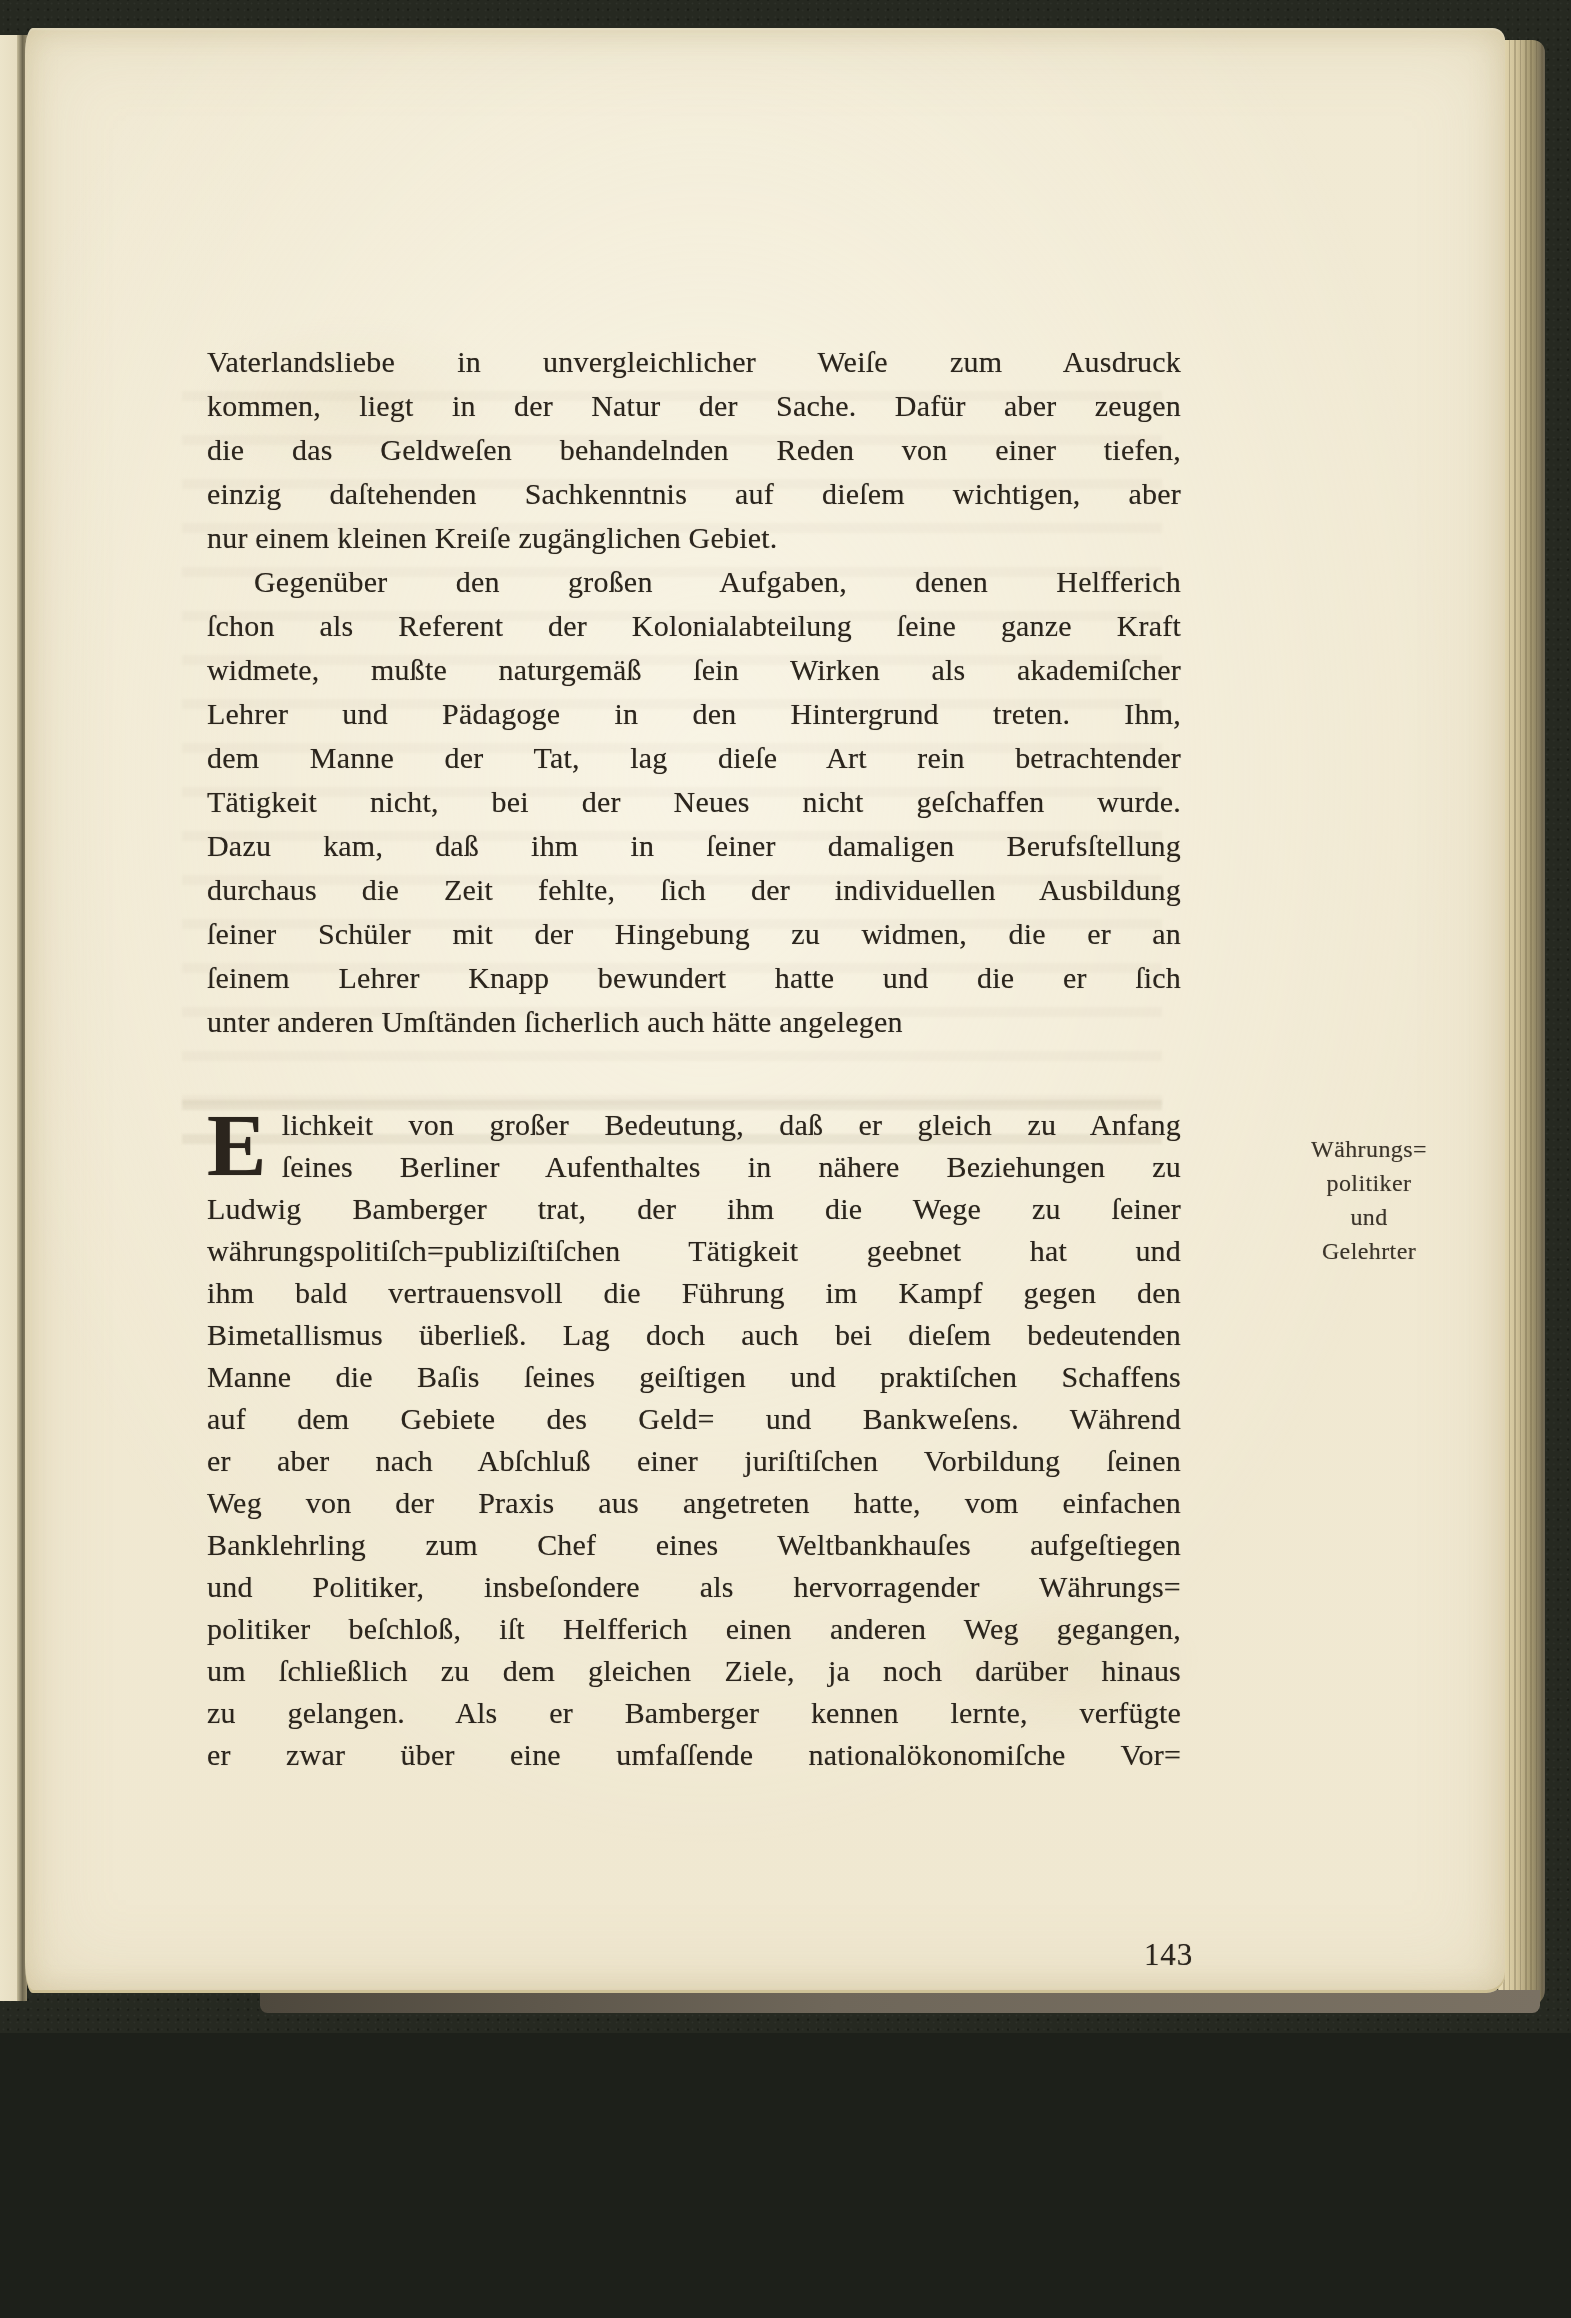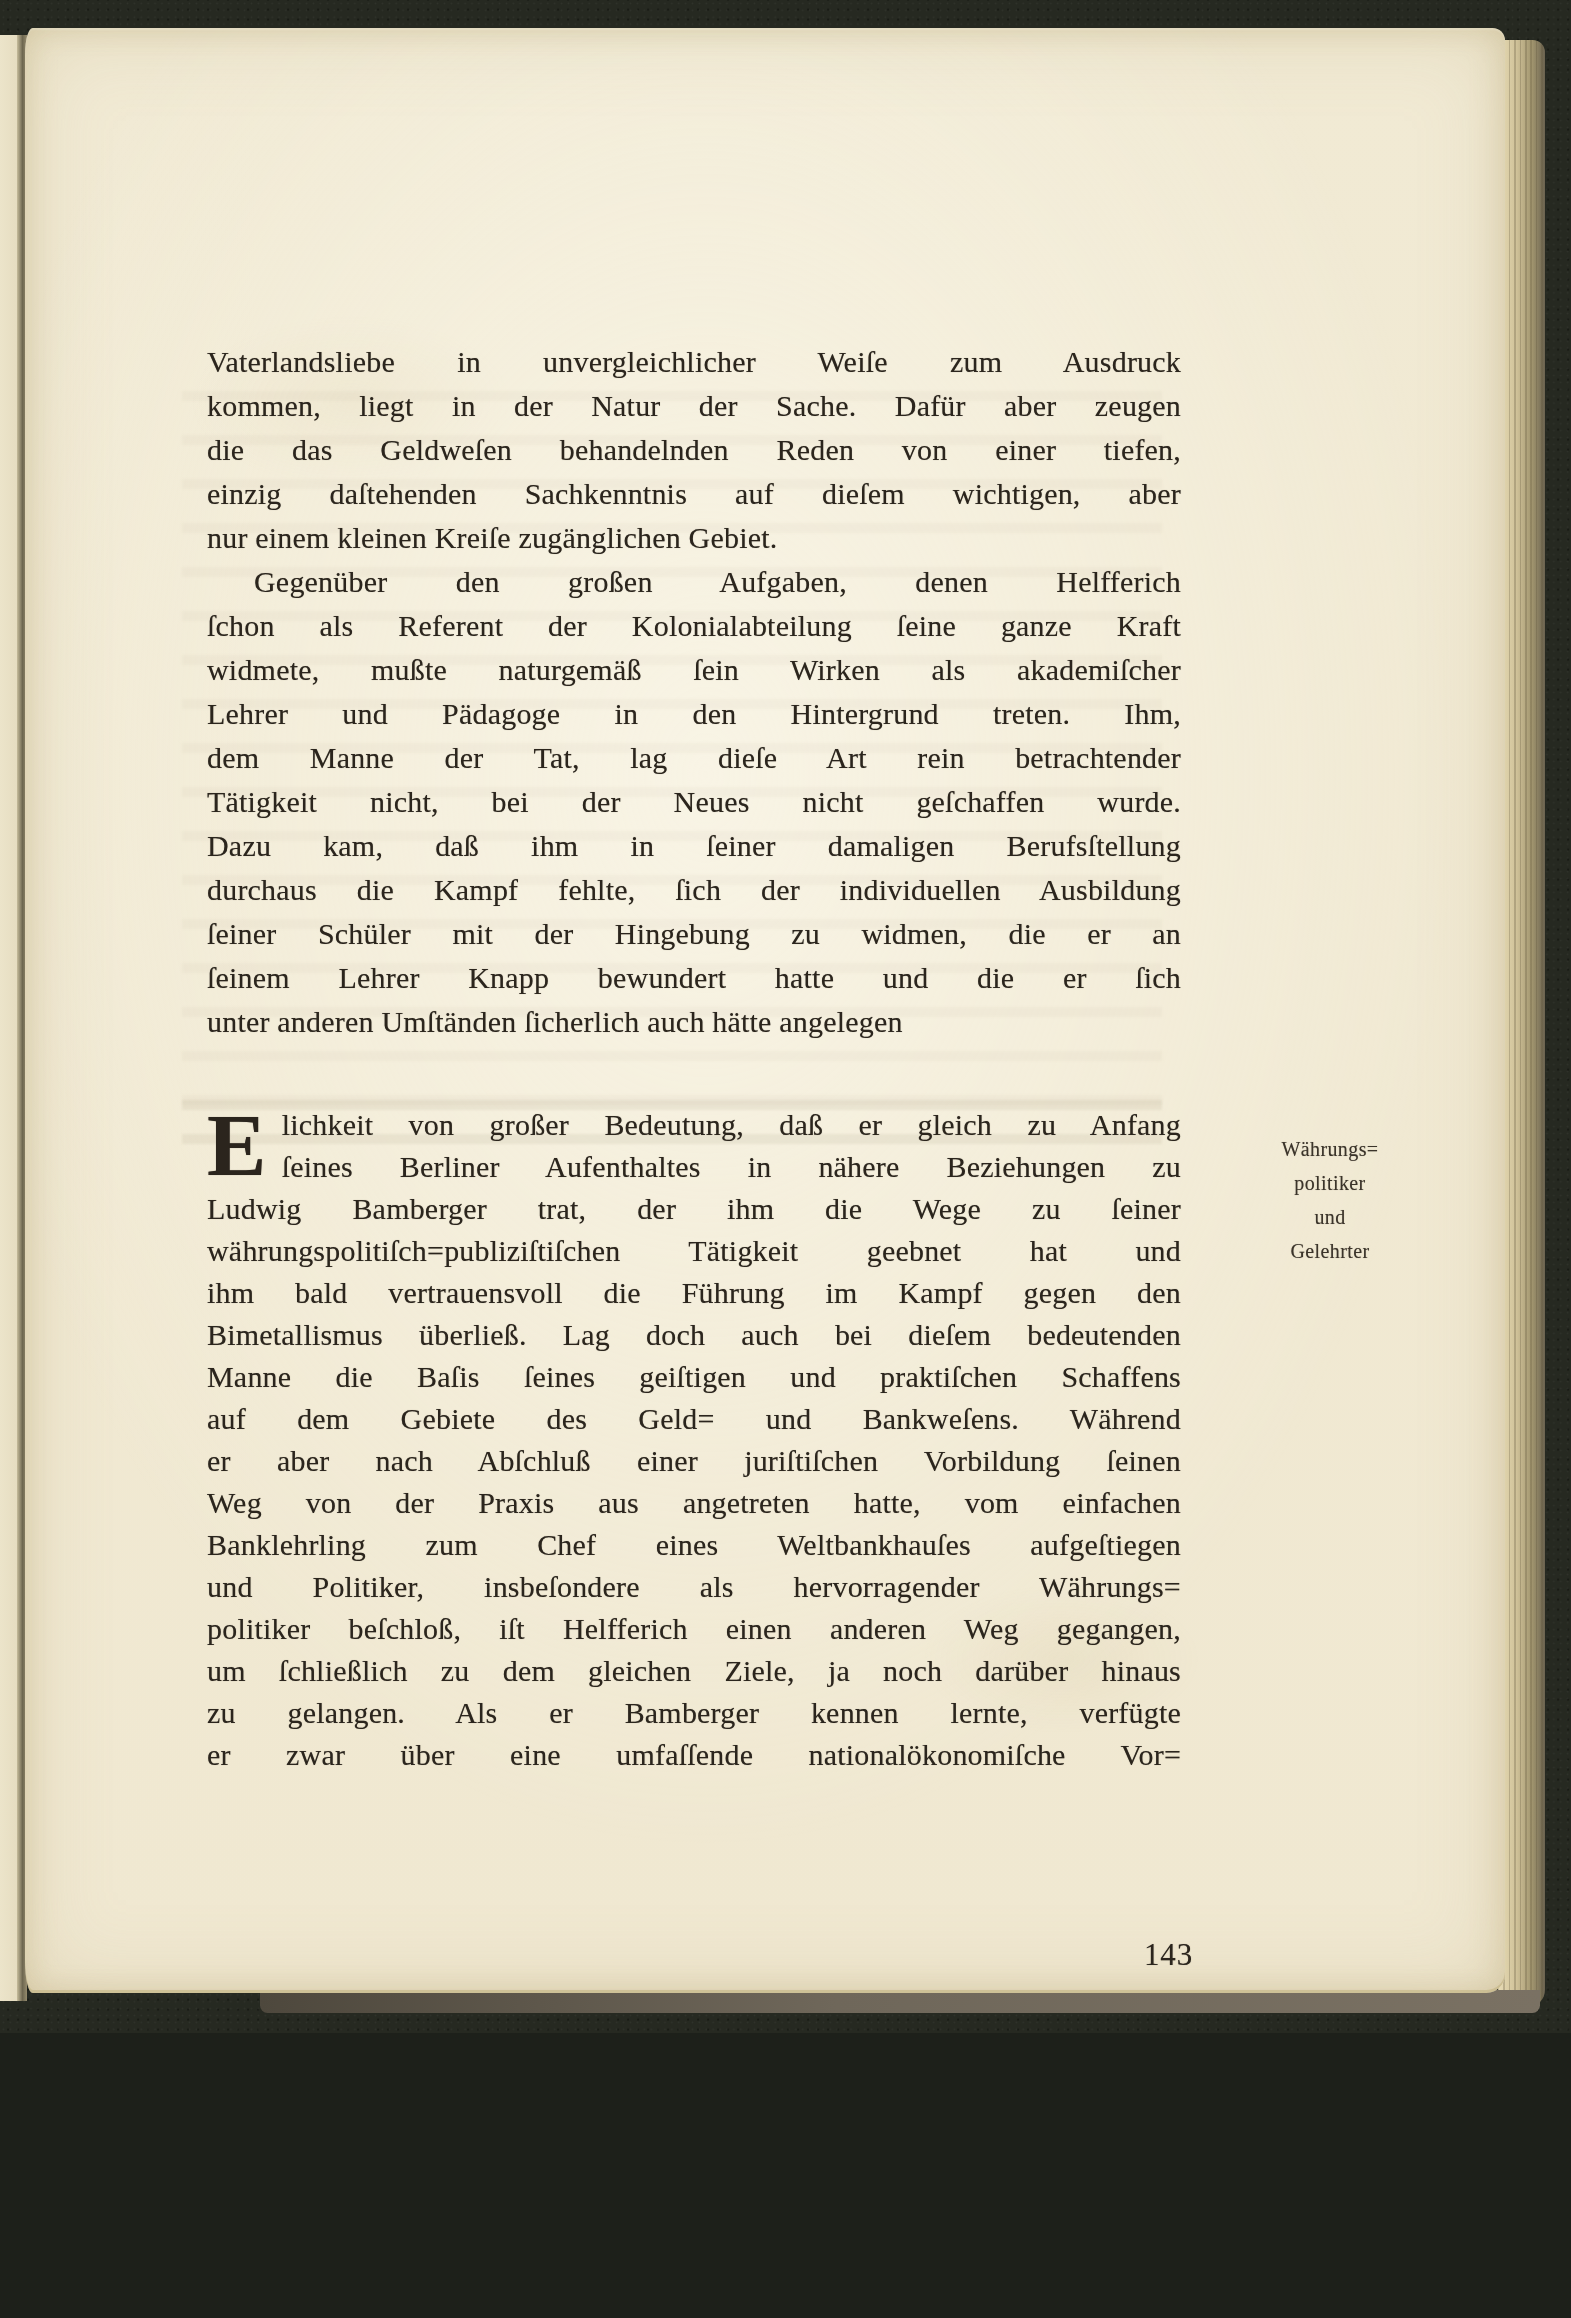--- a/index.html
+++ b/index.html
@@ -83,22 +83,22 @@
   .para-3{margin-top:60px;}
   .dropcap{
     float:left;
     font-size:89px;line-height:70px;
     font-weight:bold;
     padding:6.1px 15.3px 0 0;
     letter-spacing:0;
     text-shadow:0 0 0.8px rgba(43,37,29,.6);
   }
   .margin-note{
-    position:absolute;left:1213px;top:1104px;width:184px;
-    font-size:20px;line-height:34px;
+    position:absolute;left:1252px;top:1104px;width:184px;
+    font-size:24px;line-height:34px;
     text-align:center;
     color:#3b342a;
     letter-spacing:0.4px;
     text-shadow:0 0 0.8px rgba(43,37,29,.4);
   }
   .page-number{
     position:absolute;left:1090px;top:1882px;width:107px;
     font-size:31px;line-height:35px;text-align:center;
     letter-spacing:0.8px;
     text-shadow:0 0 0.8px rgba(43,37,29,.5);
@@ -128,21 +128,21 @@
           <div class="line">nur einem kleinen Kreiſe zugänglichen Gebiet.</div>
         </div>
       <div class="para para-2">
           <div class="line">Gegenüber den großen Aufgaben, denen Helfferich</div>
           <div class="line">ſchon als Referent der Kolonialabteilung ſeine ganze Kraft</div>
           <div class="line">widmete, mußte naturgemäß ſein Wirken als akademiſcher</div>
           <div class="line">Lehrer und Pädagoge in den Hintergrund treten. Ihm,</div>
           <div class="line">dem Manne der Tat, lag dieſe Art rein betrachtender</div>
           <div class="line">Tätigkeit nicht, bei der Neues nicht geſchaffen wurde.</div>
           <div class="line">Dazu kam, daß ihm in ſeiner damaligen Berufsſtellung</div>
-          <div class="line">durchaus die Kampf fehlte, ſich der individuellen Ausbildung</div>
+          <div class="line">durchaus die Zeit fehlte, ſich der individuellen Ausbildung</div>
           <div class="line">ſeiner Schüler mit der Hingebung zu widmen, die er an</div>
           <div class="line">ſeinem Lehrer Knapp bewundert hatte und die er ſich</div>
           <div class="line">unter anderen Umſtänden ſicherlich auch hätte angelegen</div>
         </div>
       <div class="para para-3">
         <span class="dropcap">E</span>
         <div class="lines">
             <div class="line">lichkeit von großer Bedeutung, daß er gleich zu Anfang</div>
             <div class="line">ſeines Berliner Aufenthaltes in nähere Beziehungen zu</div>
             <div class="line">Ludwig Bamberger trat, der ihm die Wege zu ſeiner</div>

